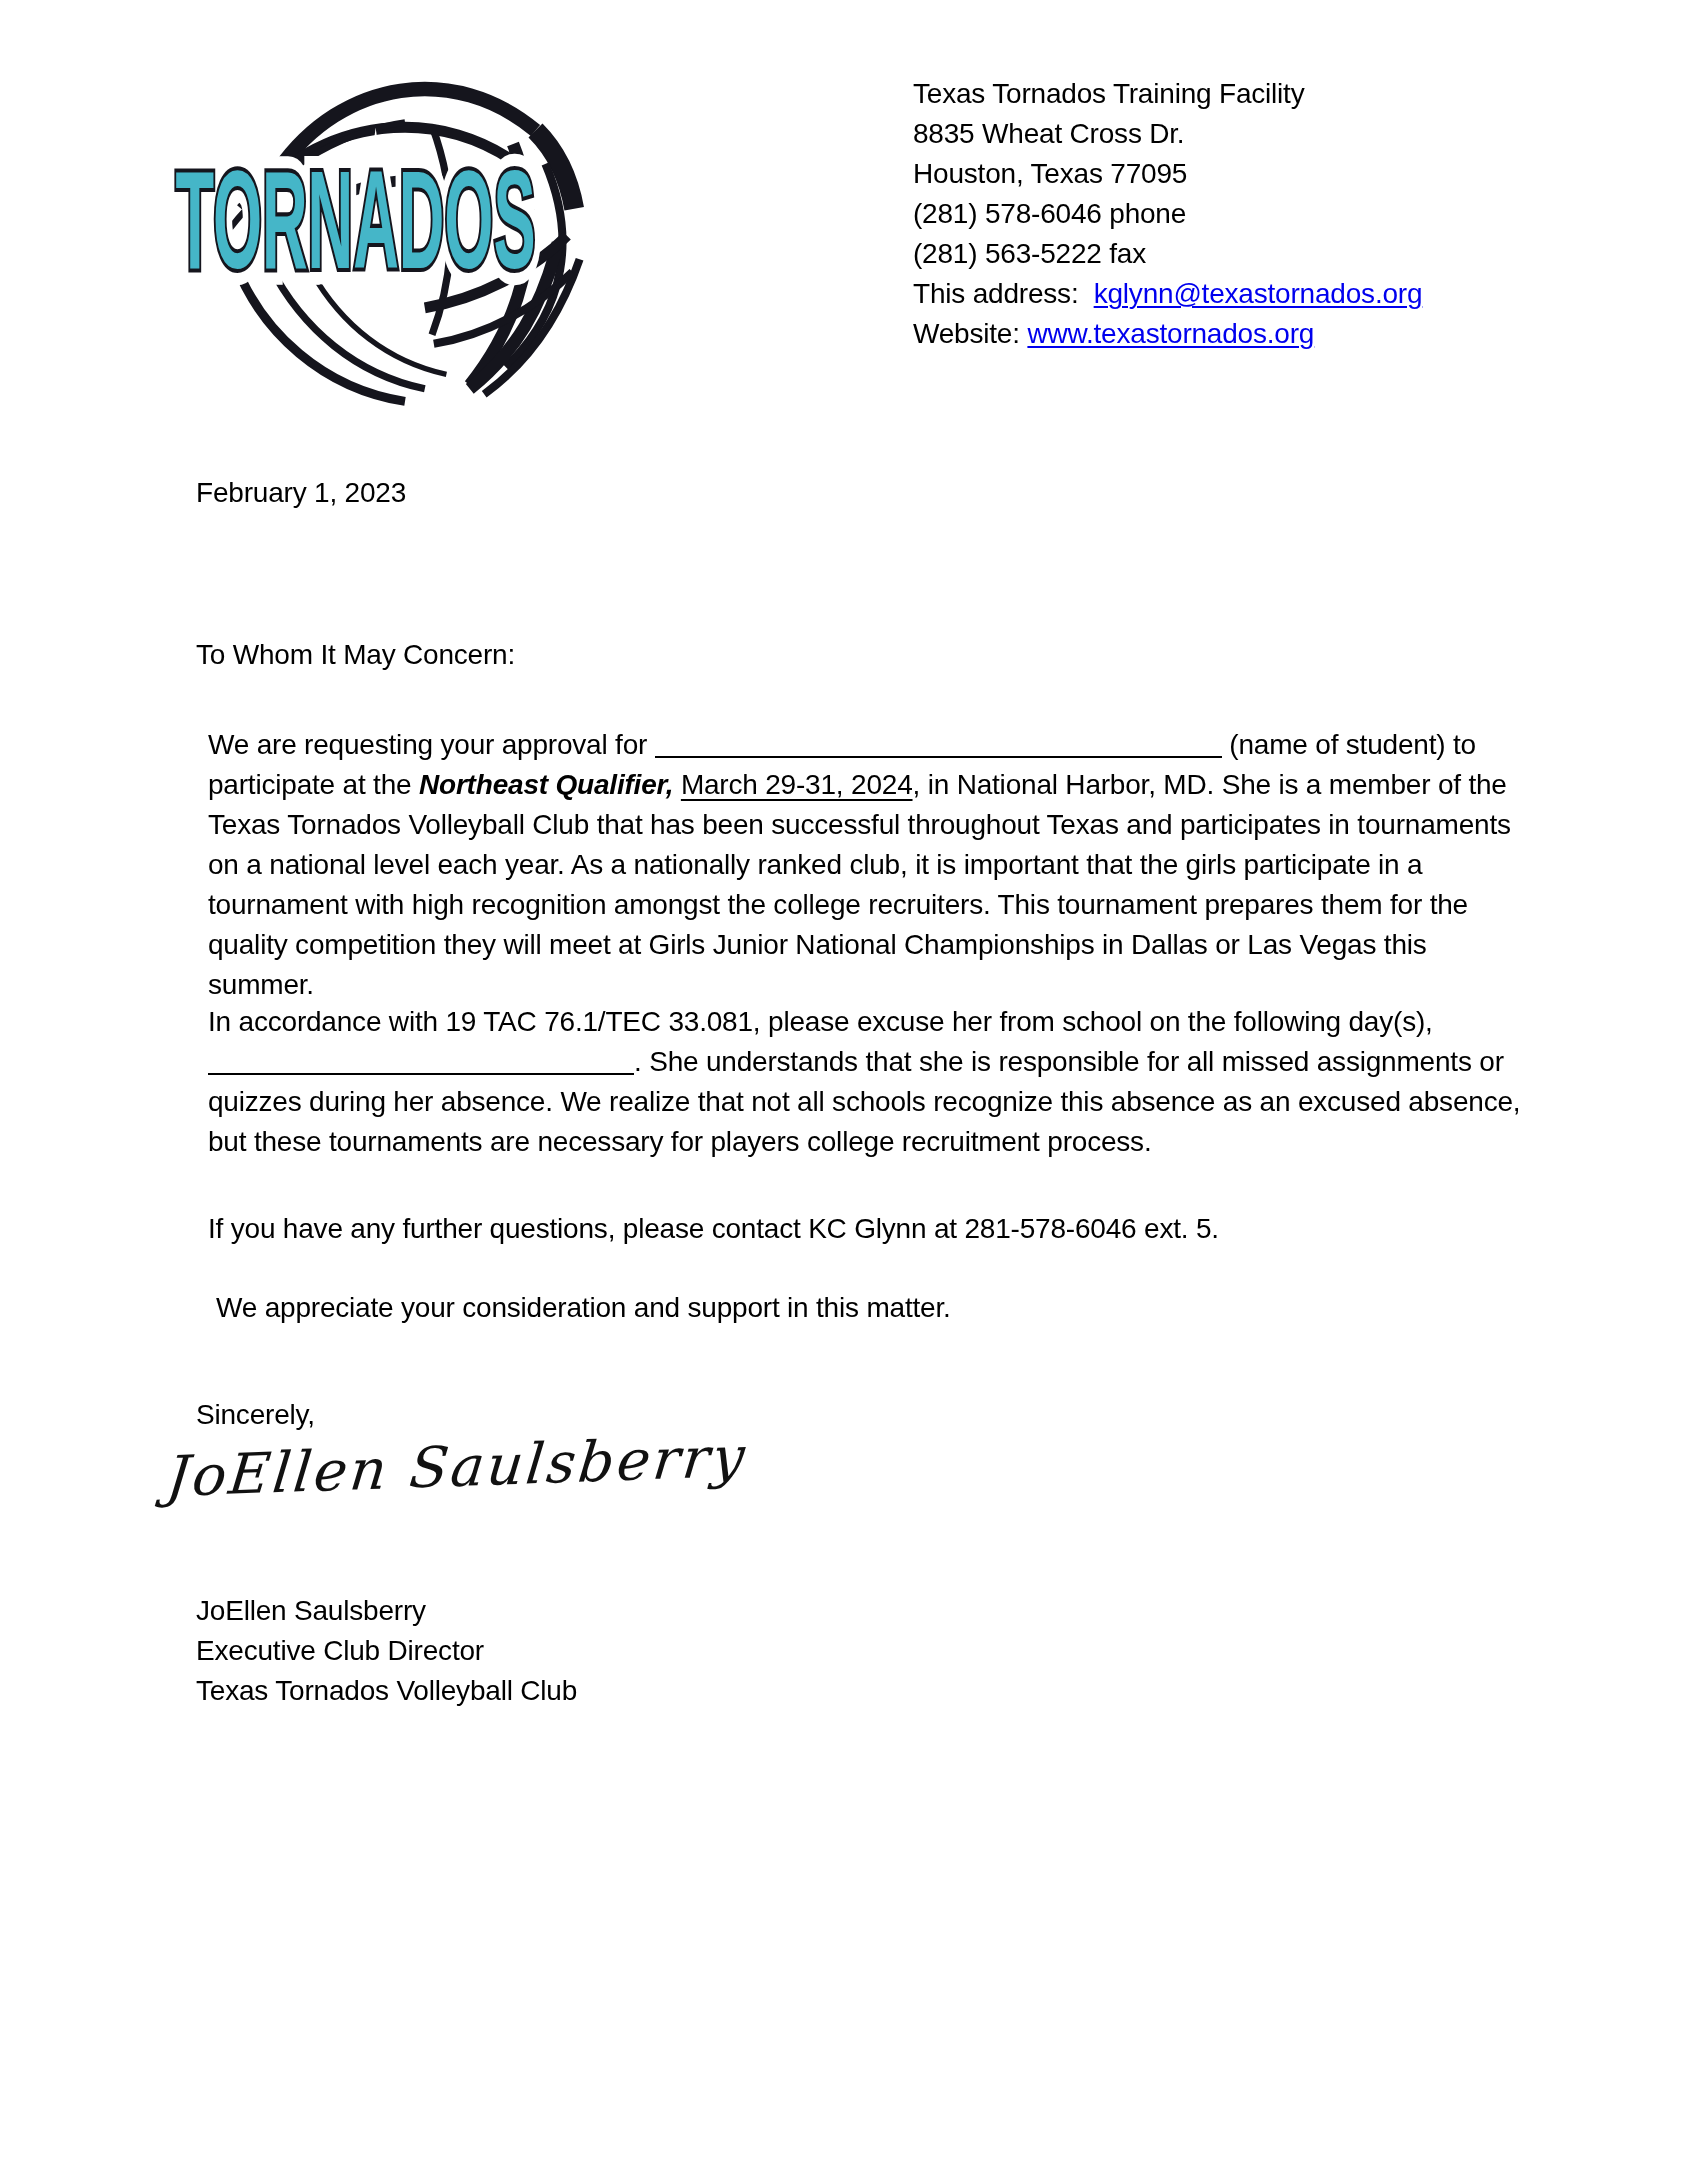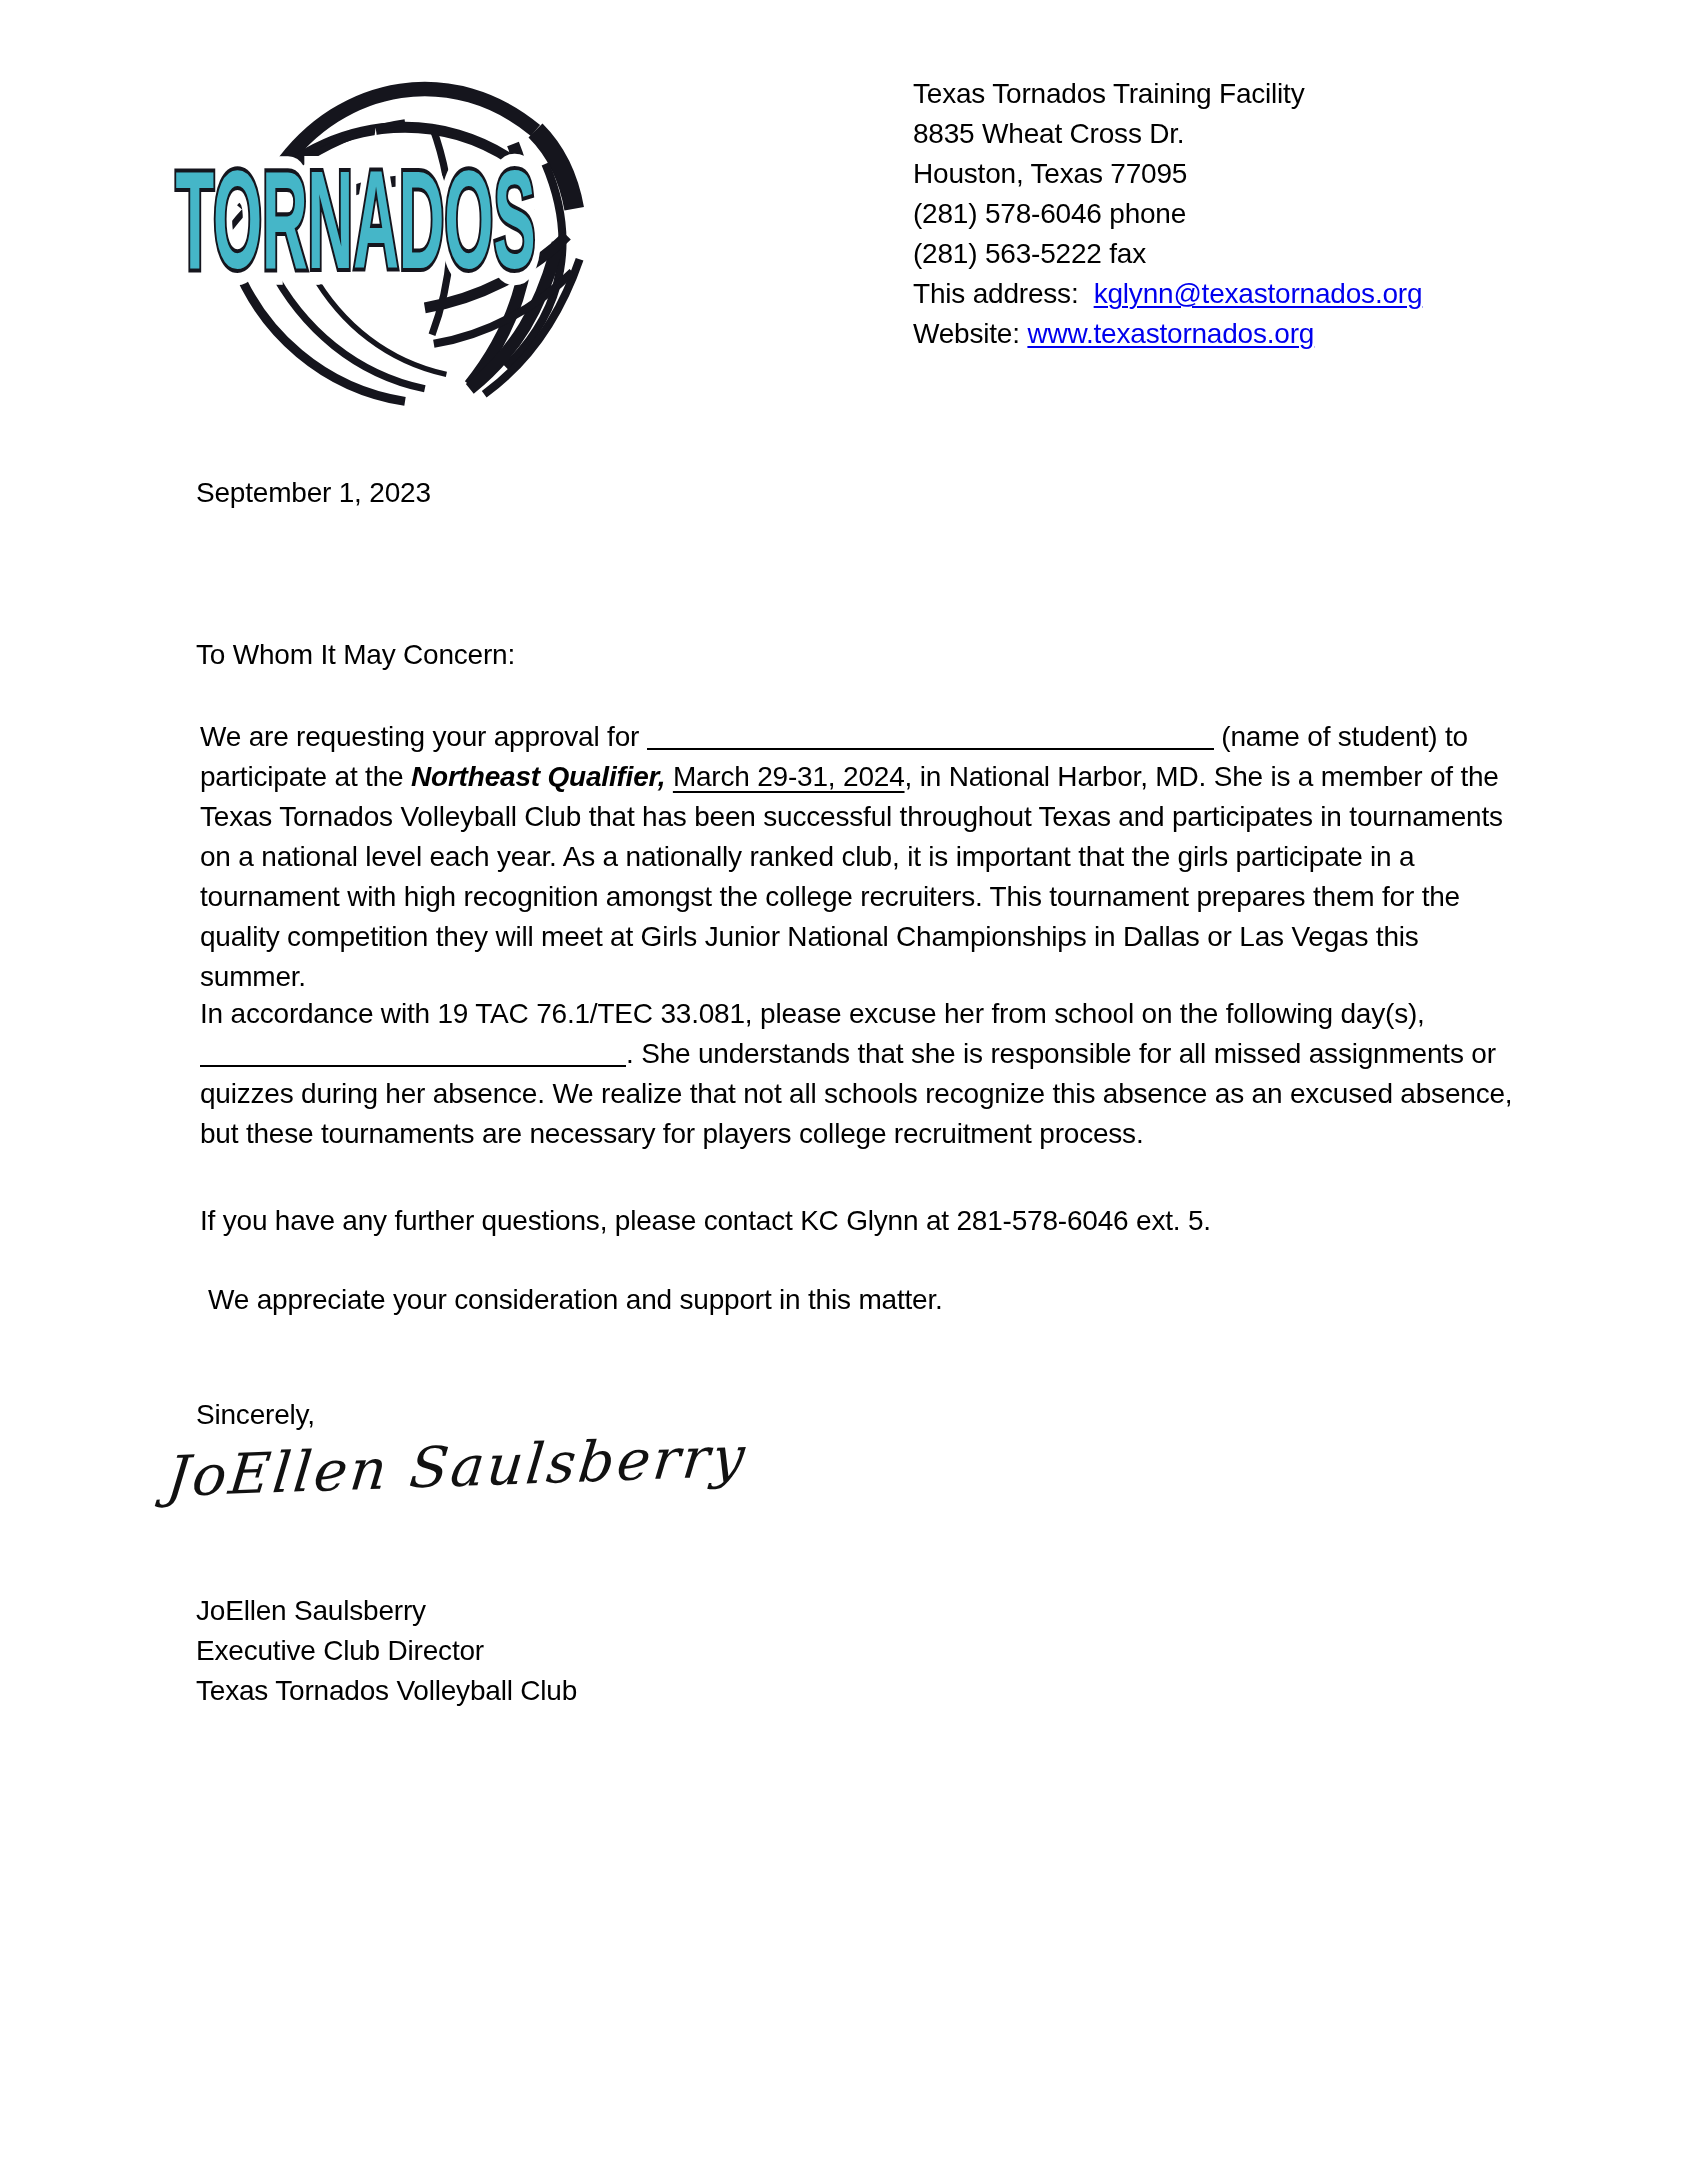--- a/index.html
+++ b/index.html
@@ -14,21 +14,21 @@
   .logo-halo{font-family:"Liberation Sans",sans-serif;font-weight:700;fill:#ffffff;stroke:#ffffff;stroke-width:20px;paint-order:stroke fill;}
   .logo-word{font-family:"Liberation Sans",sans-serif;font-weight:700;fill:var(--teal,#45b6c8);stroke:var(--ink,#15151d);stroke-width:5px;paint-order:stroke fill;}
 
   .letterhead{left:891px;top:74px;}
   .lh-line{font-size:28px;line-height:40px;letter-spacing:-0.2px;white-space:pre;margin-left:22px;}
   .lh-link{color:var(--link,#0000ee);text-decoration:underline;text-decoration-thickness:1.8px;text-underline-offset:2.7px;cursor:pointer;}
 
   .date{left:196px;top:473px;}
   .salutation{left:196px;top:635px;}
 
-  .para{margin:4px;}
+  .para{margin:12px;}
   .p1{left:196px;top:713px;width:1314px;}
   .p2{left:196px;top:990px;width:1314px;}
   .p3{left:196px;top:1197px;width:1368px;}
   .p4{left:204px;top:1276px;width:1368px;}
 
   .bi{font-weight:700;font-style:italic;}
   .ul{text-decoration:underline;text-decoration-thickness:2.3px;text-underline-offset:4.5px;}
   .blank{display:inline-block;height:3.6px;border-bottom:2.7px solid #000;vertical-align:-3.6px;}
   .blank-name{width:567px;}
   .blank-days{width:426px;}
@@ -74,21 +74,21 @@
   <div class="abs letterhead">
     <div class="lh-line">Texas Tornados Training Facility</div>
     <div class="lh-line">8835 Wheat Cross Dr.</div>
     <div class="lh-line">Houston, Texas 77095</div>
     <div class="lh-line">(281) 578-6046 phone</div>
     <div class="lh-line">(281) 563-5222 fax</div>
     <div class="lh-line"><span>This address:  </span><a class="lh-link">kglynn@texastornados.org</a></div>
     <div class="lh-line"><span>Website: </span><a class="lh-link">www.texastornados.org</a></div>
   </div>
 
-  <div class="abs date body-text">September 1, 2023</div>
+  <div class="abs date body-text">February 1, 2023</div>
 
   <div class="abs salutation body-text">To Whom It May Concern:</div>
 
   <p class="abs para p1 body-text"><span>We are requesting your approval for </span><span class="blank blank-name"></span><span> (name of student) to participate at the </span><span class="bi">Northeast Qualifier, </span><span class="ul">March 29-31, 2024</span><span>, in National Harbor, MD. She is a member of the Texas Tornados Volleyball Club that has been successful throughout Texas and participates in tournaments on a national level each year. As a nationally ranked club, it is important that the girls participate in a tournament with high recognition amongst the college recruiters. This tournament prepares them for the quality competition they will meet at Girls Junior National Championships in Dallas or Las Vegas this summer.</span></p>
 
   <p class="abs para p2 body-text"><span>In accordance with 19 TAC 76.1/TEC 33.081, please excuse her from school on the following day(s), </span><span class="blank blank-days"></span><span>. She understands that she is responsible for all missed assignments or quizzes during her absence. We realize that not all schools recognize this absence as an excused absence, but these tournaments are necessary for players college recruitment process.</span></p>
 
   <p class="abs para p3 body-text">If you have any further questions, please contact KC Glynn at 281-578-6046 ext. 5.</p>
 
   <p class="abs para p4 body-text">We appreciate your consideration and support in this matter.</p>

